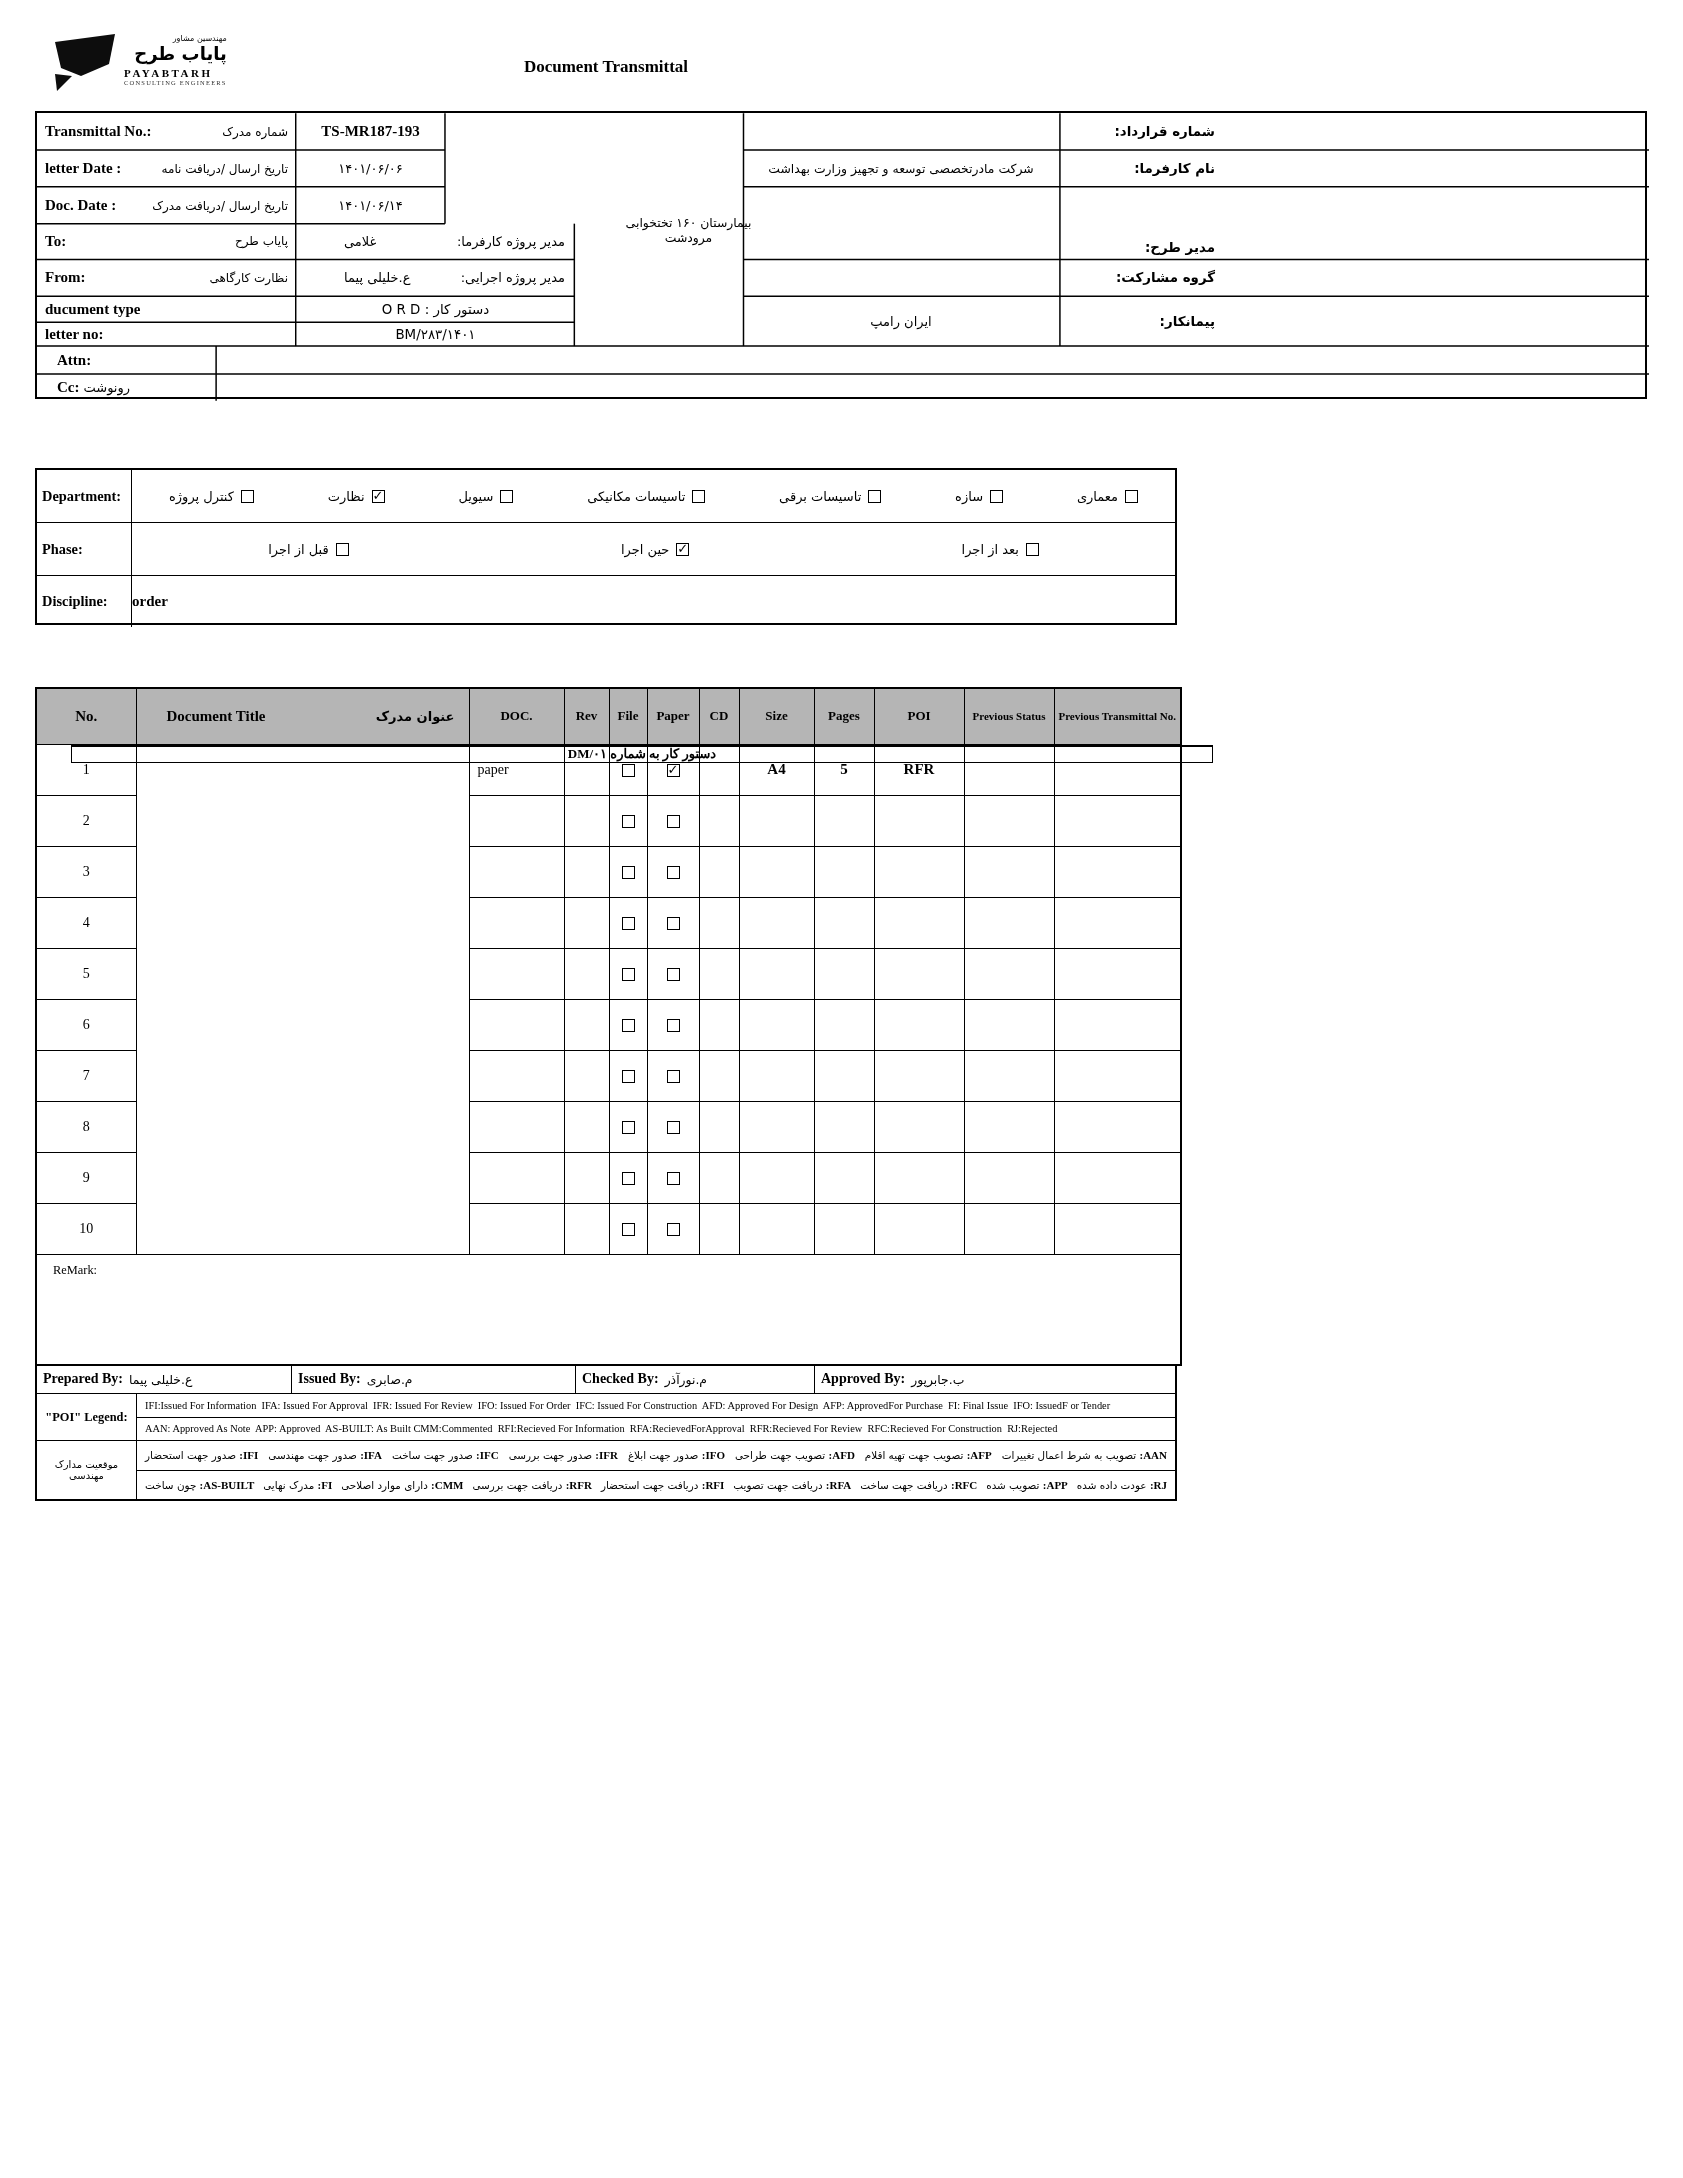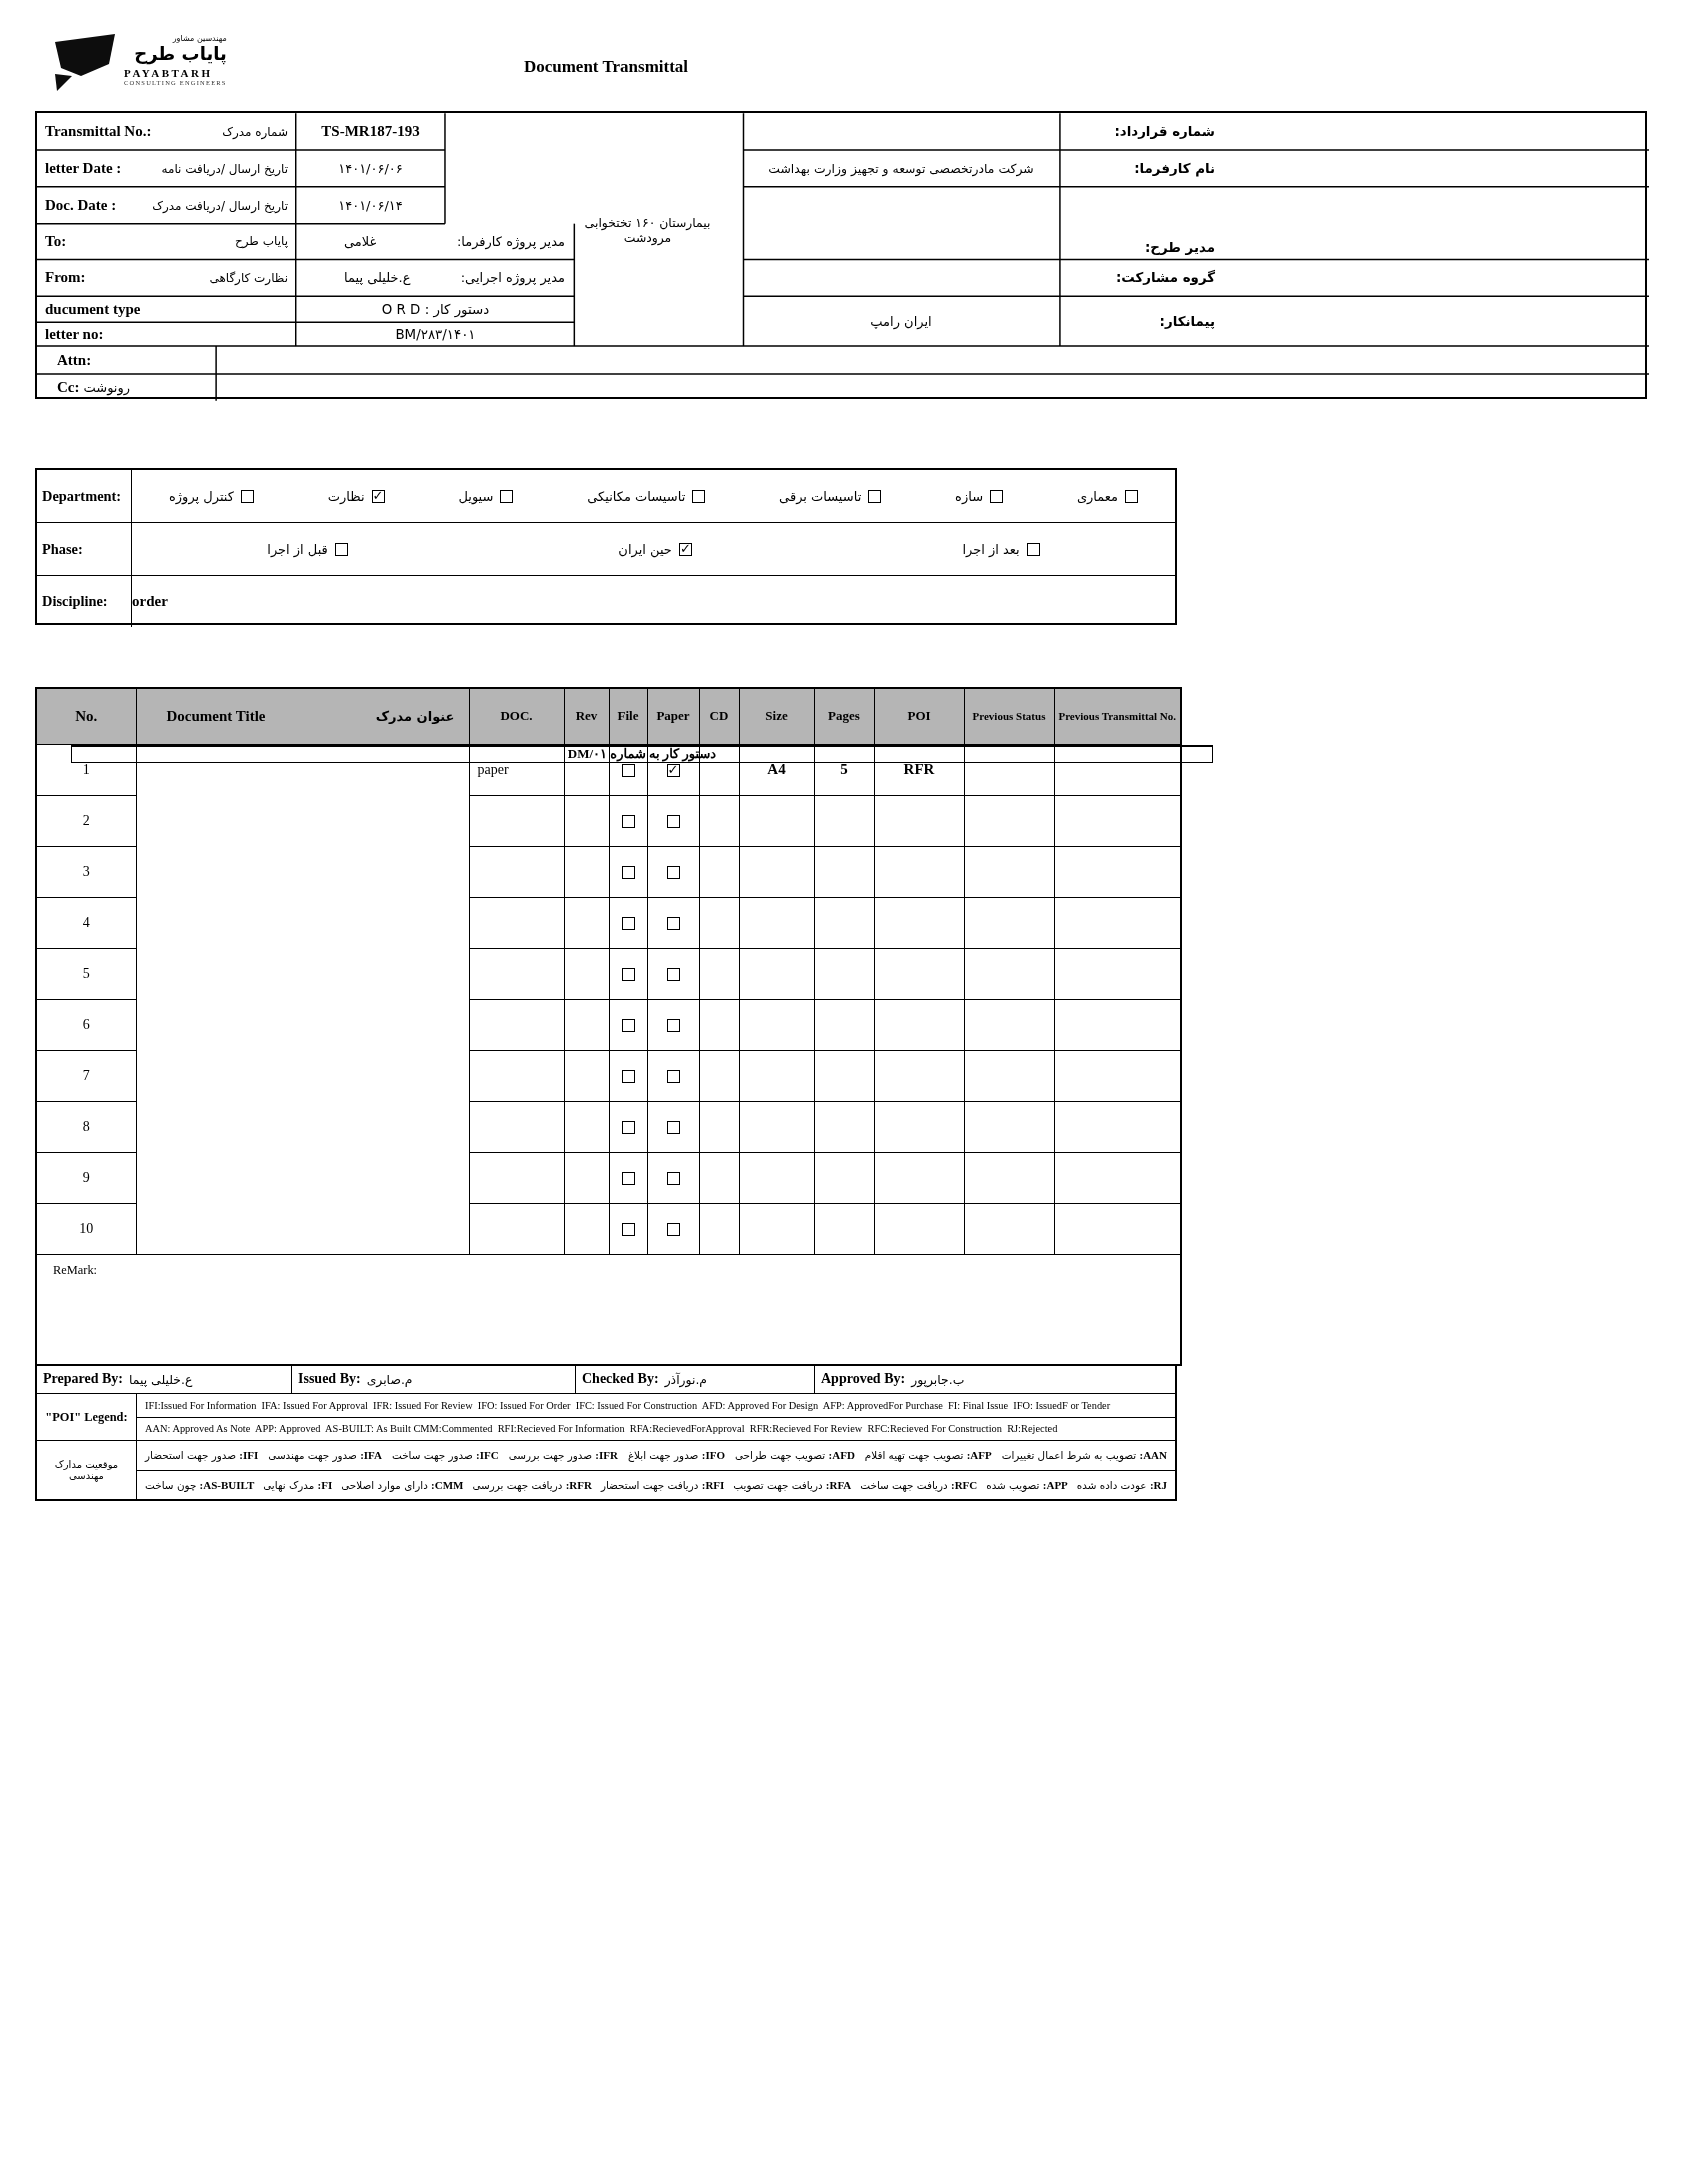--- a/index.html
+++ b/index.html
@@ -42,21 +42,21 @@
   .a6,.bc6 { top:183px; height:26px; }
   .a7,.bc7 { top:209px; height:24px; }
   .v67,.l67 { top:183px; height:50px; }
   .a8 { top:233px; height:28px; }
   .a9 { top:261px; height:27px; }
   .b1 { font-family:"Liberation Serif",serif; font-size:15px; font-weight:bold; }
   .b2,.b3 { font-size:13px; }
   .bc4,.bc5 { display:flex; justify-content:space-between; padding:0 10px 0 48px; font-size:13px; }
   .bc6 { justify-content:center; font-size:13.4px; }
   .bc7 { left:259px; width:279px; direction:ltr; justify-content:center; font-size:13.4px; }
-  .hosp { left:526px; top:0; width:169px; height:233px; justify-content:center;
+  .hosp { left:567px; top:0; width:169px; height:233px; justify-content:center;
           direction:rtl; font-size:12.4px; text-align:center; }
   .rval { left:706px; width:316px; justify-content:center; direction:rtl; }
   .v2 { font-size:12.4px; } .v67 { font-size:13px; }
   .rlab { left:1023px; width:159px; direction:rtl; justify-content:flex-start;
           padding-right:4px; font-size:13.4px; font-weight:bold; white-space:nowrap; }
   .a8,.a9 { left:0; width:179px; padding:0 20px; justify-content:flex-start; gap:4px; }
   .a8 .en,.a9 .en { font-size:15px; font-weight:bold; }
   .a9 .fa { font-size:13px; }
 
   
@@ -269,21 +269,21 @@
     <div class="t2label">
       <span class="en">Phase:</span>
     </div>
     <div class="t2content">
         <span class="opt">
           <span class="chk"></span>
           <span class="fa olabel">بعد از اجرا</span>
         </span>
         <span class="opt">
           <span class="chk on"></span>
-          <span class="fa olabel">حین ایران</span>
+          <span class="fa olabel">حین اجرا</span>
         </span>
         <span class="opt">
           <span class="chk"></span>
           <span class="fa olabel">قبل از اجرا</span>
         </span>
       </div>
   </div>
   <div class="t2row">
     <div class="t2label">
       <span class="en">Discipline:</span>

